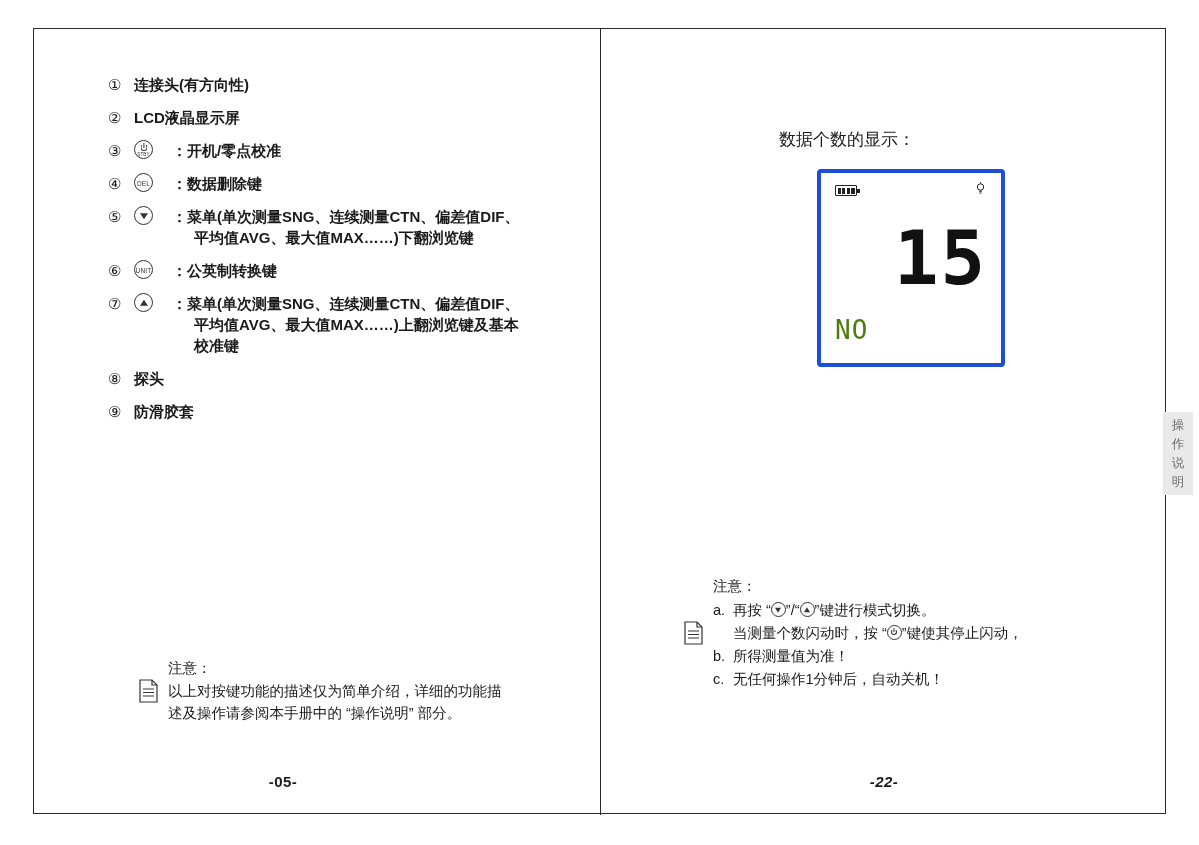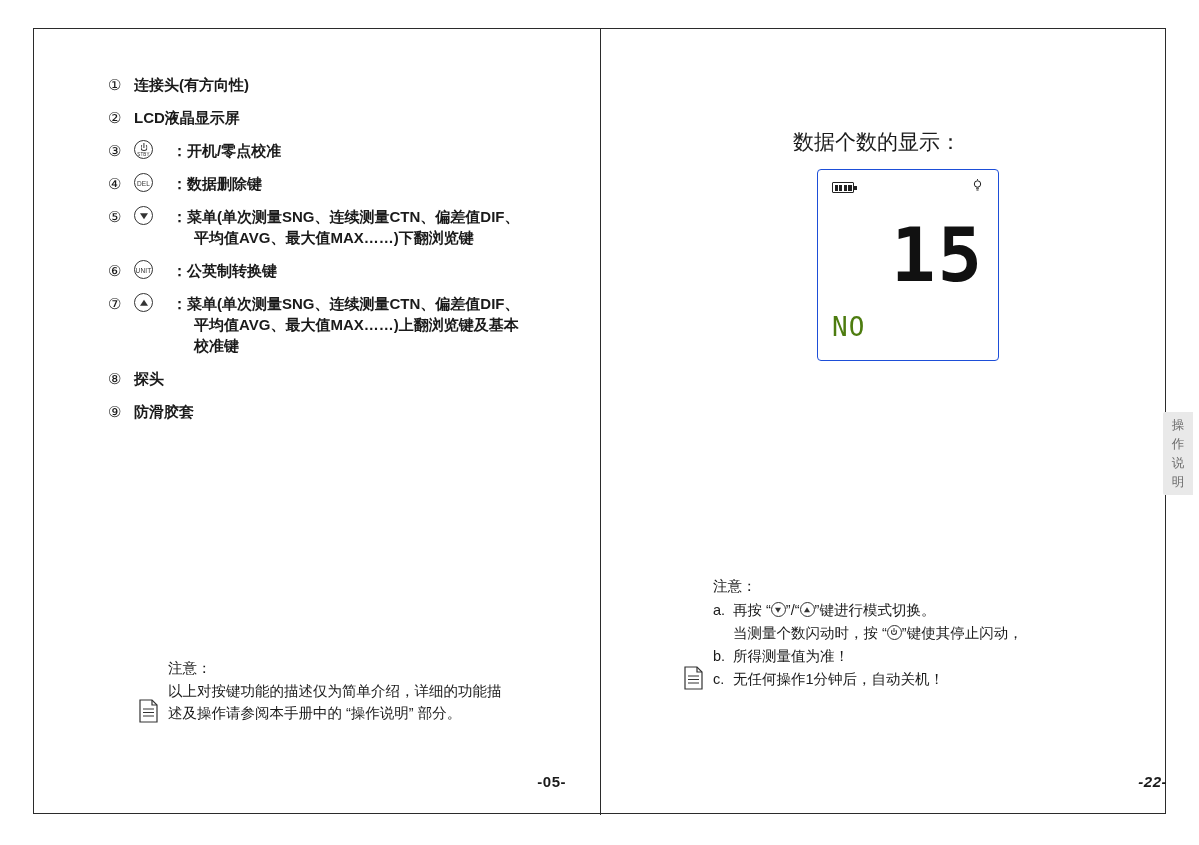--- a/index.html
+++ b/index.html
@@ -150,21 +150,21 @@
     display: block;
     padding-left: 22px;
   }
   .item.plain .num { width: 26px; }
   .item.plain .item-text { padding-left: 0; }
 
   
   .note {
     position: absolute;
     display: flex;
-    align-items: flex-end;
+    align-items: center;
   }
   .note-icon {
     flex: 0 0 22px;
     width: 22px;
     height: 26px;
     margin-right: 8px;
     position: relative;
   }
   .note-body {
     font-size: 14.5px;
@@ -193,31 +193,31 @@
   .lettered .lbl {
     flex: 0 0 20px;
   }
   .lettered .txt {
     flex: 1;
   }
 
   
   .right-caption {
     position: absolute;
-    left: 192px;
+    left: 178px;
     top: 99px;
-    font-size: 21px;
+    font-size: 17px;
   }
   .lcd {
     position: absolute;
     left: 216px;
     top: 140px;
     width: 180px;
     height: 190px;
-    border: 1px solid #1d4ed8;
+    border: 4px solid #1d4ed8;
     border-radius: 4px;
     background: #fff;
   }
   .lcd-battery {
     position: absolute;
     left: 14px;
     top: 12px;
     width: 22px;
     height: 11px;
     border: 1.2px solid #222;
@@ -273,21 +273,21 @@
     font-family: "DejaVu Sans Mono", monospace;
     font-size: 26px;
     letter-spacing: 1px;
     color: #4d7c0f;
   }
 
   
   .pagenum {
     position: absolute;
     width: 100%;
-    text-align: right;
+    text-align: center;
     font-size: 15px;
     font-weight: bold;
     letter-spacing: 0.5px;
   }
   .pagenum.left { top: 744px; left: -34px; }
   .pagenum.right { top: 744px; left: 0px; font-style: italic; }
 
   
   .side-tab {
     position: absolute;

